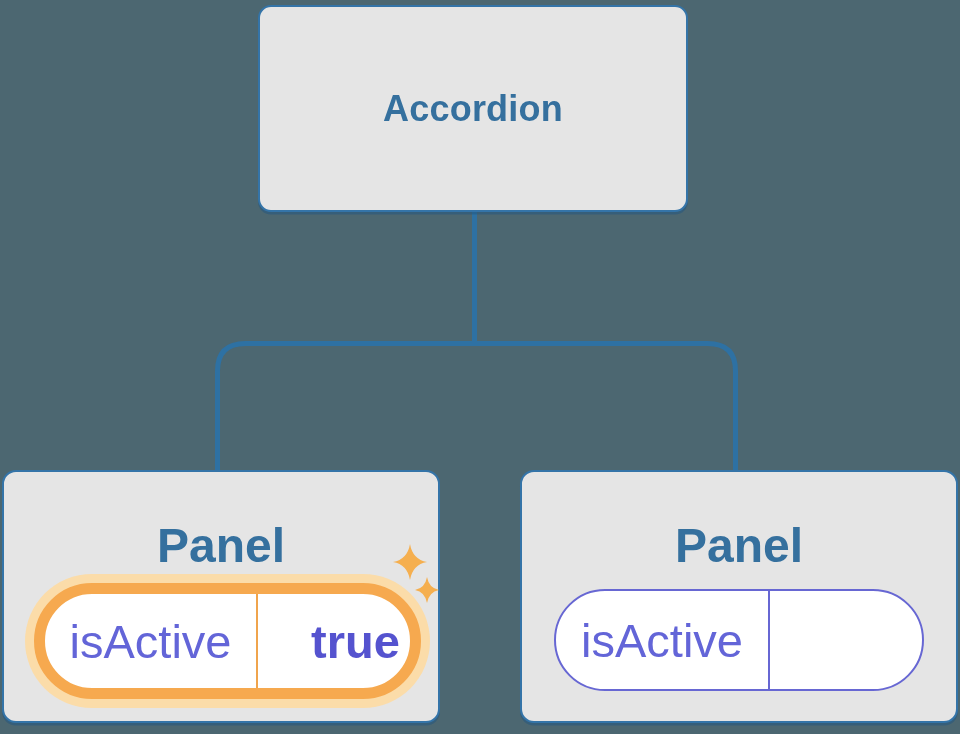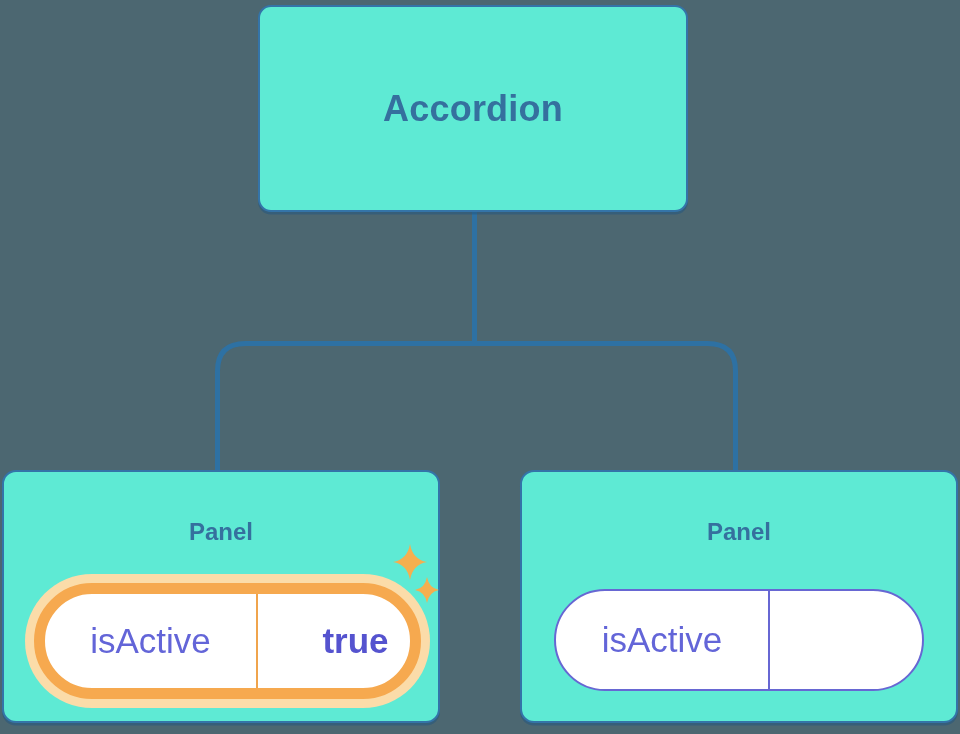--- a/index.html
+++ b/index.html
@@ -16,21 +16,21 @@
     overflow: hidden;
   }
   .connector-svg {
     position: absolute;
     left: 0;
     top: 0;
     pointer-events: none;
   }
   .node {
     position: absolute;
-    background: #5eead4;
+    background: #e5e5e5;
     border: 2.5px solid #3474A8;
     box-shadow: 0 2.5px 0 rgba(37, 88, 128, 0.55);
     box-sizing: border-box;
   }
   .node.root {
     left: 258px;
     top: 5px;
     width: 430px;
     height: 207px;
     border-radius: 13px;
@@ -53,21 +53,21 @@
     font-weight: 600;
     letter-spacing: 0.2px;
   }
   .panel-title {
     position: absolute;
     left: 0;
     right: 0;
     top: 46px;
     text-align: center;
     color: #35709E;
-    font-size: 24px;
+    font-size: 48px;
     font-weight: 600;
   }
 
   .pill {
     position: absolute;
     box-sizing: border-box;
     background: #FFFFFF;
     display: flex;
     align-items: stretch;
     border-radius: 999px;
@@ -85,21 +85,21 @@
     left: 32px;
     top: 117px;
     width: 370px;
     height: 102px;
     border: 2.5px solid #6767D3;
   }
   .pill-cell {
     display: flex;
     align-items: center;
     justify-content: center;
-    font-size: 35px;
+    font-size: 47px;
     color: #6365D8;
   }
   .pill-cell.key   { width: 211px; }
   .pill-cell.value { flex: 1; }
   .pill.inactive .pill-cell.key { width: 212px; }
   .pill-divider {
     width: 2px;
     align-self: stretch;
   }
   .pill.active .pill-divider   { background: #F0A44C; }

